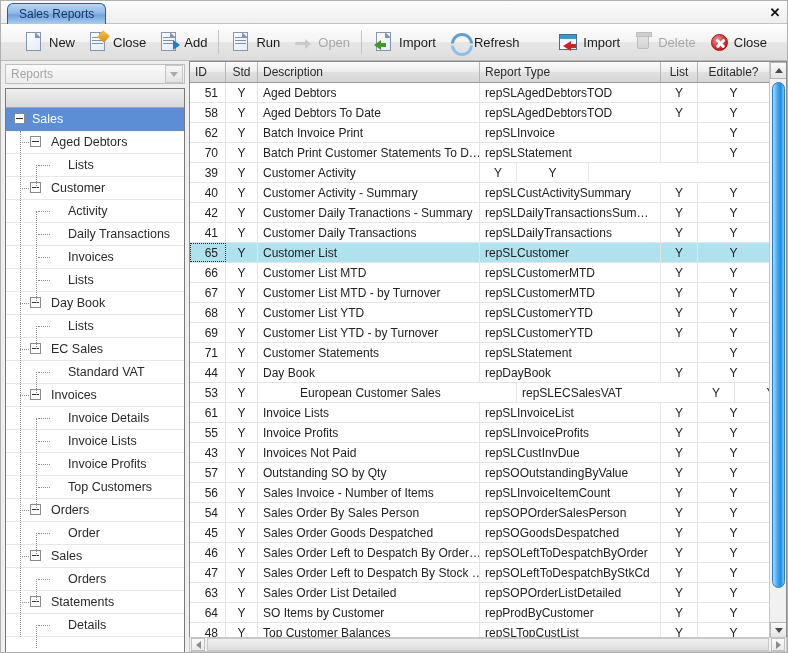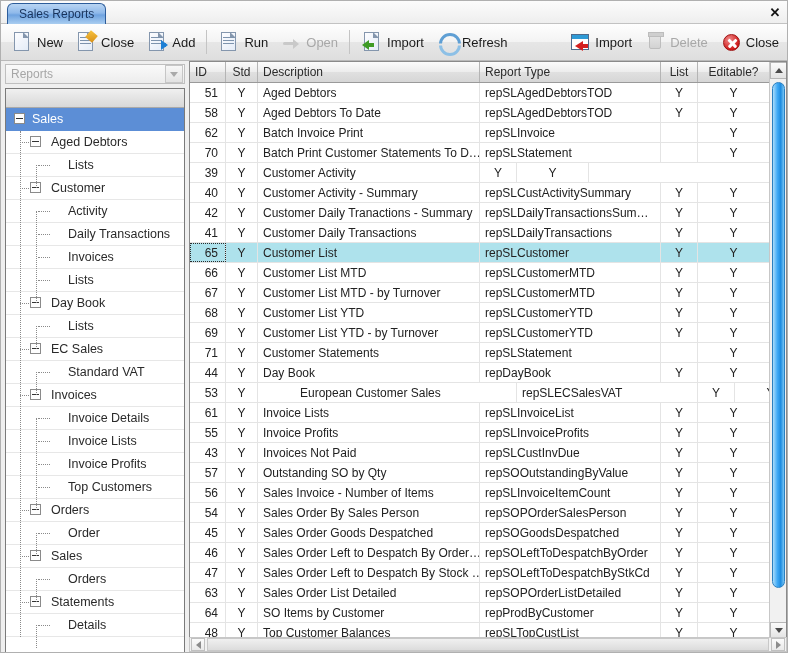--- a/index.html
+++ b/index.html
@@ -43,21 +43,21 @@
     color: #111; font-size: 13px; font-weight: bold;
     cursor: pointer; line-height: 1;
   }
 
   
   .toolbar {
     position: absolute; left: 0; top: 23px; width: 788px; height: 37px;
     background: linear-gradient(#fefefe 0%, #f3f3f3 50%, #e6e6e6 51%, #dedede 100%);
     border-bottom: 1px solid #b9b9b9;
     display: flex; align-items: center;
-    padding: 0 4px;
+    padding: 0 16px;
   }
   .tbtn {
     display: flex; align-items: center; gap: 4px;
     height: 32px; padding: 0 6px;
     cursor: pointer; white-space: nowrap;
   }
   .tbtn .lbl { font-size: 13px; color: #1b1b1b; }
   .tbtn.disabled { cursor: default; }
   .tbtn.disabled .lbl { color: #a8a8a8; }
   .tsep {

